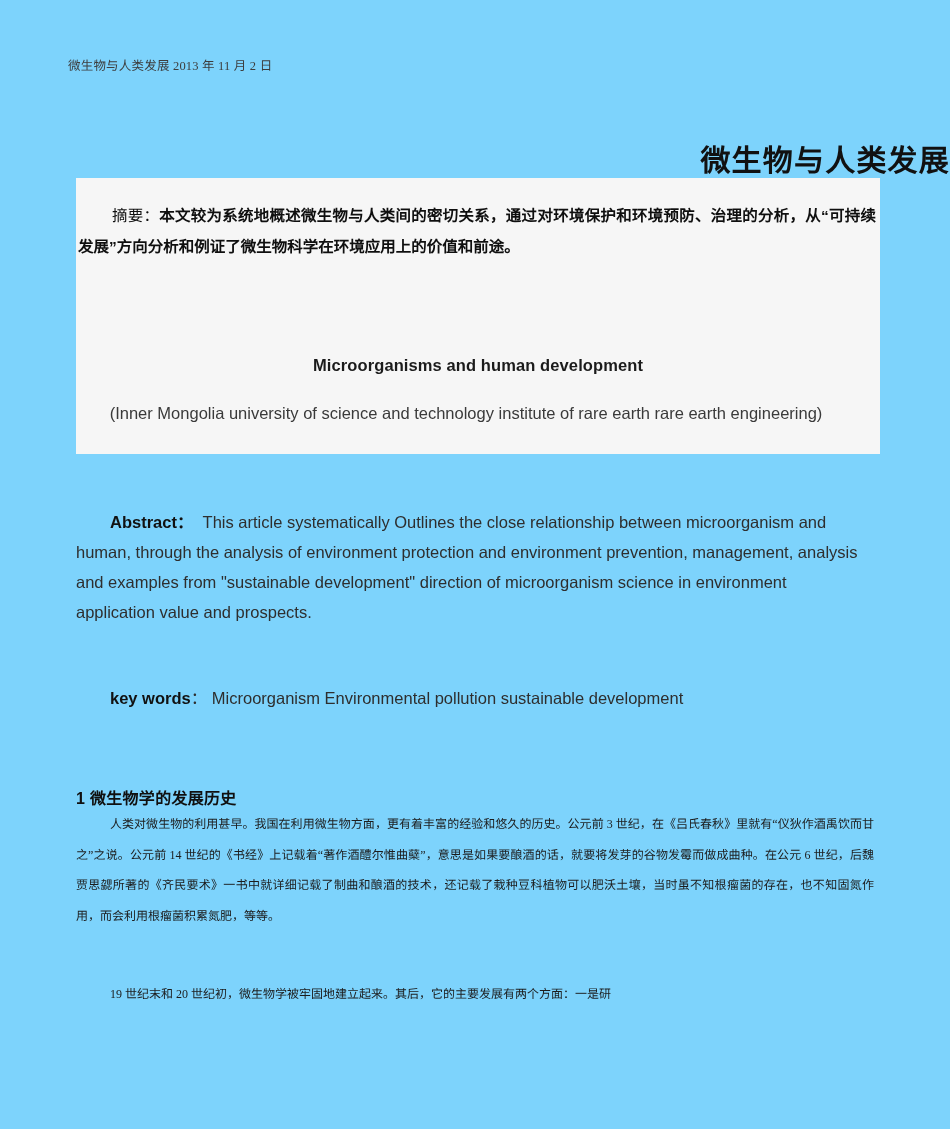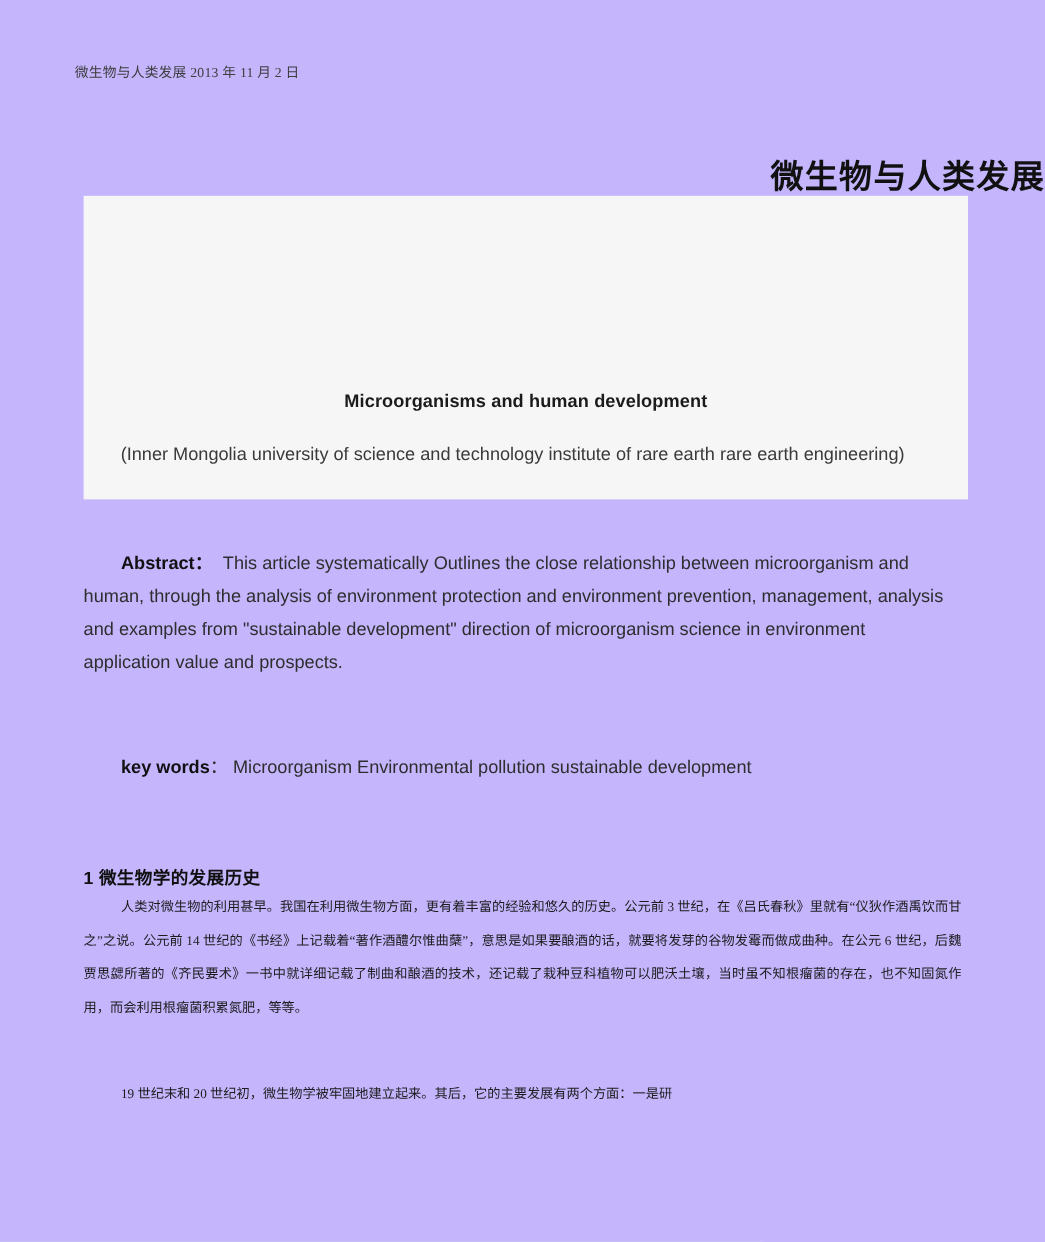--- a/index.html
+++ b/index.html
@@ -11,21 +11,21 @@
   body {
     font-family: "Liberation Serif", "DejaVu Serif", serif;
     color: #1a1a1a;
     -webkit-font-smoothing: antialiased;
   }
   .page {
     position: relative;
     width: 950px;
     height: 1129px;
     margin: 0 auto;
-    background: #c4b5fd;
+    background: #7dd3fc;
     overflow: hidden;
     box-sizing: border-box;
   }
 
   
   .running-head {
     position: absolute;
     left: 68px;
     top: 55px;
     font-family: "Liberation Serif", "DejaVu Serif", serif;
@@ -119,21 +119,21 @@
     font-family: "Liberation Sans", "DejaVu Sans", sans-serif;
     font-size: 16.5px;
     line-height: 35px;
     color: #3a3a3a;
   }
 
   
   .abstract-en {
     position: absolute;
     left: 76px;
-    top: 480px;
+    top: 490px;
     width: 790px;
     font-family: "Liberation Sans", "DejaVu Sans", sans-serif;
     font-size: 16.5px;
     line-height: 30px;
     color: #2e2e2e;
     text-indent: 34px;
     text-align: left;
   }
   .abstract-en .lbl {
     font-weight: bold;
@@ -189,20 +189,23 @@
 <body>
 
 <div class="page">
 
   <div class="running-head">微生物与人类发展  2013 年 11 月 2 日</div>
 
   <h1 class="doc-title">微生物与人类发展</h1>
 
   <div class="highlight-block">
 
+    <p class="abstract-cn">
+      <span class="lbl">摘要：</span><span class="body">本文较为系统地概述微生物与人类间的密切关系，通过对环境保护和环境预防、治理的分析，从“可持续发展”方向分析和例证了微生物科学在环境应用上的价值和前途。</span>
+    </p>
 
 
     <div class="title-en">Microorganisms and human development</div>
 
     <div class="affiliation-en">(Inner Mongolia university of science and technology institute of rare earth rare earth engineering)</div>
 
   </div>
 
   <p class="abstract-en">
     <span class="lbl">Abstract：</span>&nbsp;&nbsp;<span>This article systematically Outlines the close relationship between microorganism and human, through the analysis of environment protection and environment prevention, management, analysis and examples from "sustainable development" direction of microorganism science in environment application value and prospects.</span>

